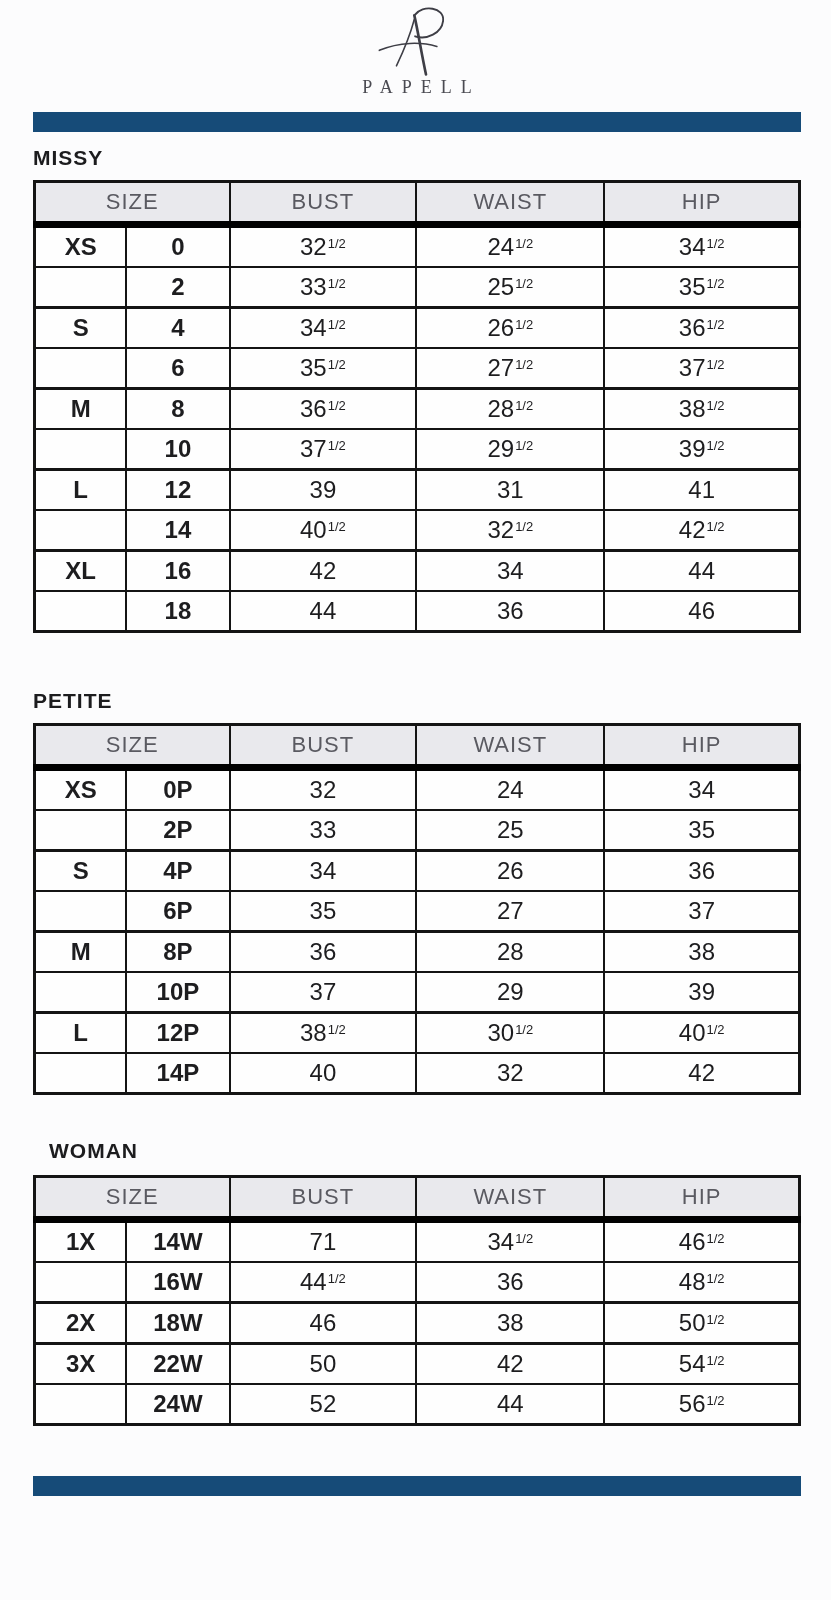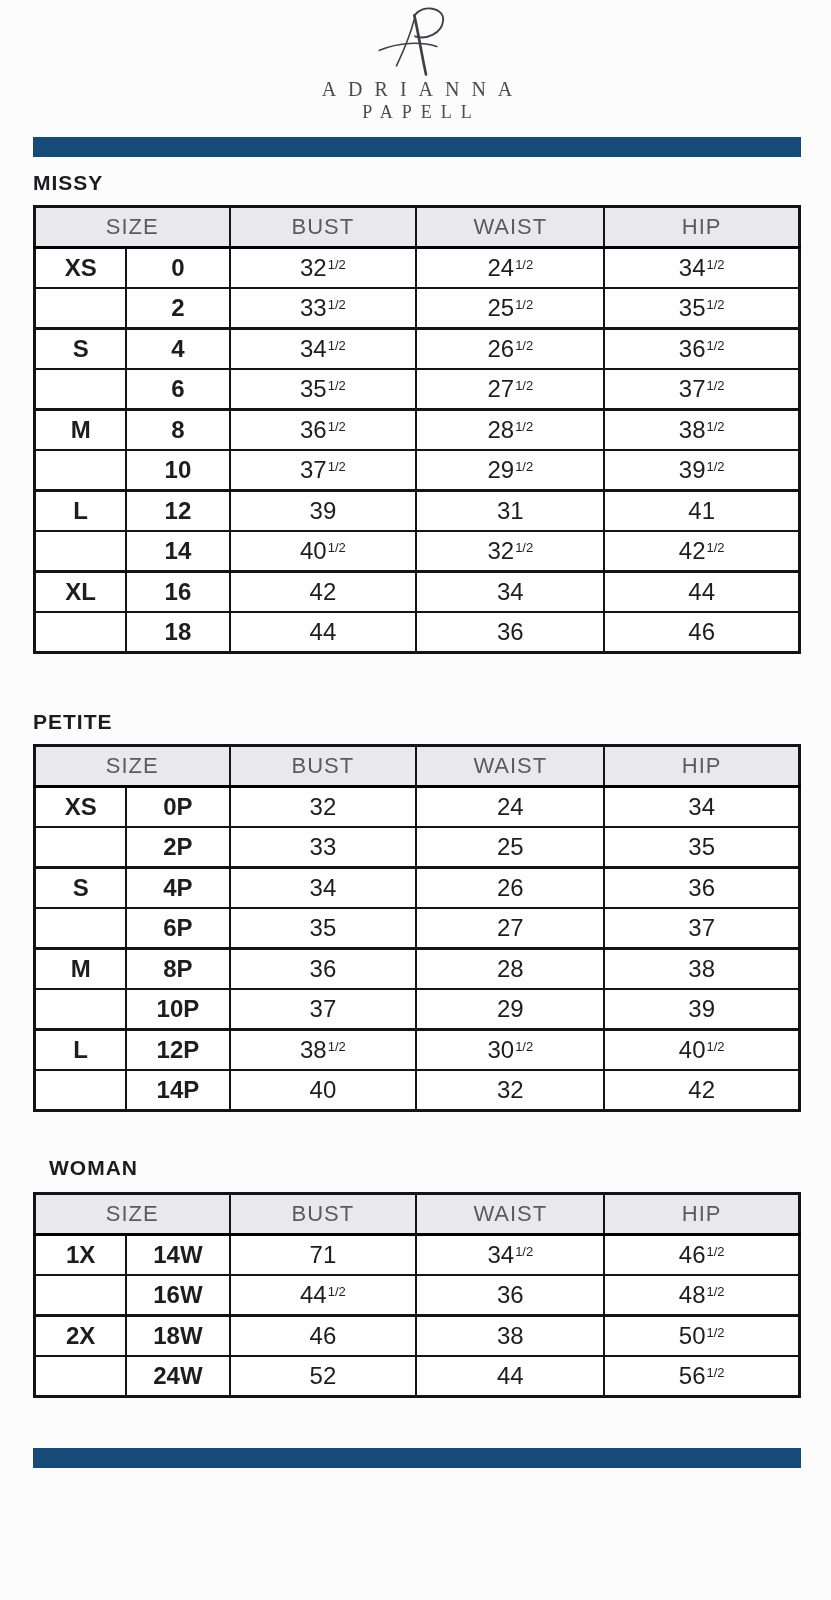--- a/index.html
+++ b/index.html
@@ -23,21 +23,21 @@
   
   h2{font-size:21px;font-weight:600;color:#1c1c1e;letter-spacing:1px;margin:0;}
   .sec-missy h2{margin:14px 0 10px;}
   .sec-petite h2{margin:56px 0 10px;}
   .sec-woman h2{margin:44px 16px 12px;}
   table{border-collapse:collapse;width:100%;border:3px solid #141414;table-layout:fixed;background:#fefefe;}
   th,td{border:2px solid #141414;text-align:center;height:38px;padding:0;overflow:hidden;}
   thead th{
     background:#e9e9ed;color:#5a5a61;
     font-size:22px;font-weight:400;letter-spacing:1px;
-    border-bottom:3px solid #000000;
+    border-bottom:7px solid #000000;
   }
   td{font-size:24px;color:#1d1d1f;}
   td.c-letter,td.c-num{font-weight:700;}
   tr.group-start td{border-top:3px solid #141414;}
   .fr{font-size:13px;vertical-align:7px;margin-left:1px;letter-spacing:0;margin-top:23px;}
 </style>
 </head>
 <body>
 
 <div class="page">
@@ -46,21 +46,20 @@
     <svg class="monogram" viewBox="0 0 120 90" fill="none" stroke="#3e3e46" stroke-linecap="round">
 
       <path d="M12,57 C38,46 66,46 86,52" stroke-width="2"></path>
 
       <path d="M34,77 C44,56 52,36 57,17" stroke-width="2"></path>
 
       <path d="M72,88 C66,60 62,34 57,12" stroke-width="3.4"></path>
 
       <path d="M57,12 C68,-3 96,2 94,19 C92,35 73,44 58,39" stroke-width="2.4"></path>
     </svg>
-    <div class="brand-line brand-line1">ADRIANNA</div>
     <div class="brand-line brand-line2">PAPELL</div>
   </header>
 
   <div class="bar bar-top"></div>
 
   <main id="sections">
       <section class="size-section sec-missy">
         <h2>MISSY</h2>
         <table>
           <colgroup>
@@ -263,20 +262,27 @@
               <td class="c-meas">36</td>
               <td class="c-meas"><span>48</span><span class="fr">1/2</span></td>
             </tr>
             <tr class="group-start">
               <td class="c-letter">2X</td>
               <td class="c-num">18W</td>
               <td class="c-meas">46</td>
               <td class="c-meas">38</td>
               <td class="c-meas"><span>50</span><span class="fr">1/2</span></td>
             </tr>
+            <tr class="group-start">
+              <td class="c-letter">3X</td>
+              <td class="c-num">22W</td>
+              <td class="c-meas">50</td>
+              <td class="c-meas">42</td>
+              <td class="c-meas"><span>54</span><span class="fr">1/2</span></td>
+            </tr>
             <tr>
               <td class="c-letter"></td>
               <td class="c-num">24W</td>
               <td class="c-meas">52</td>
               <td class="c-meas">44</td>
               <td class="c-meas"><span>56</span><span class="fr">1/2</span></td>
             </tr>
           </tbody>
         </table>
       </section>

